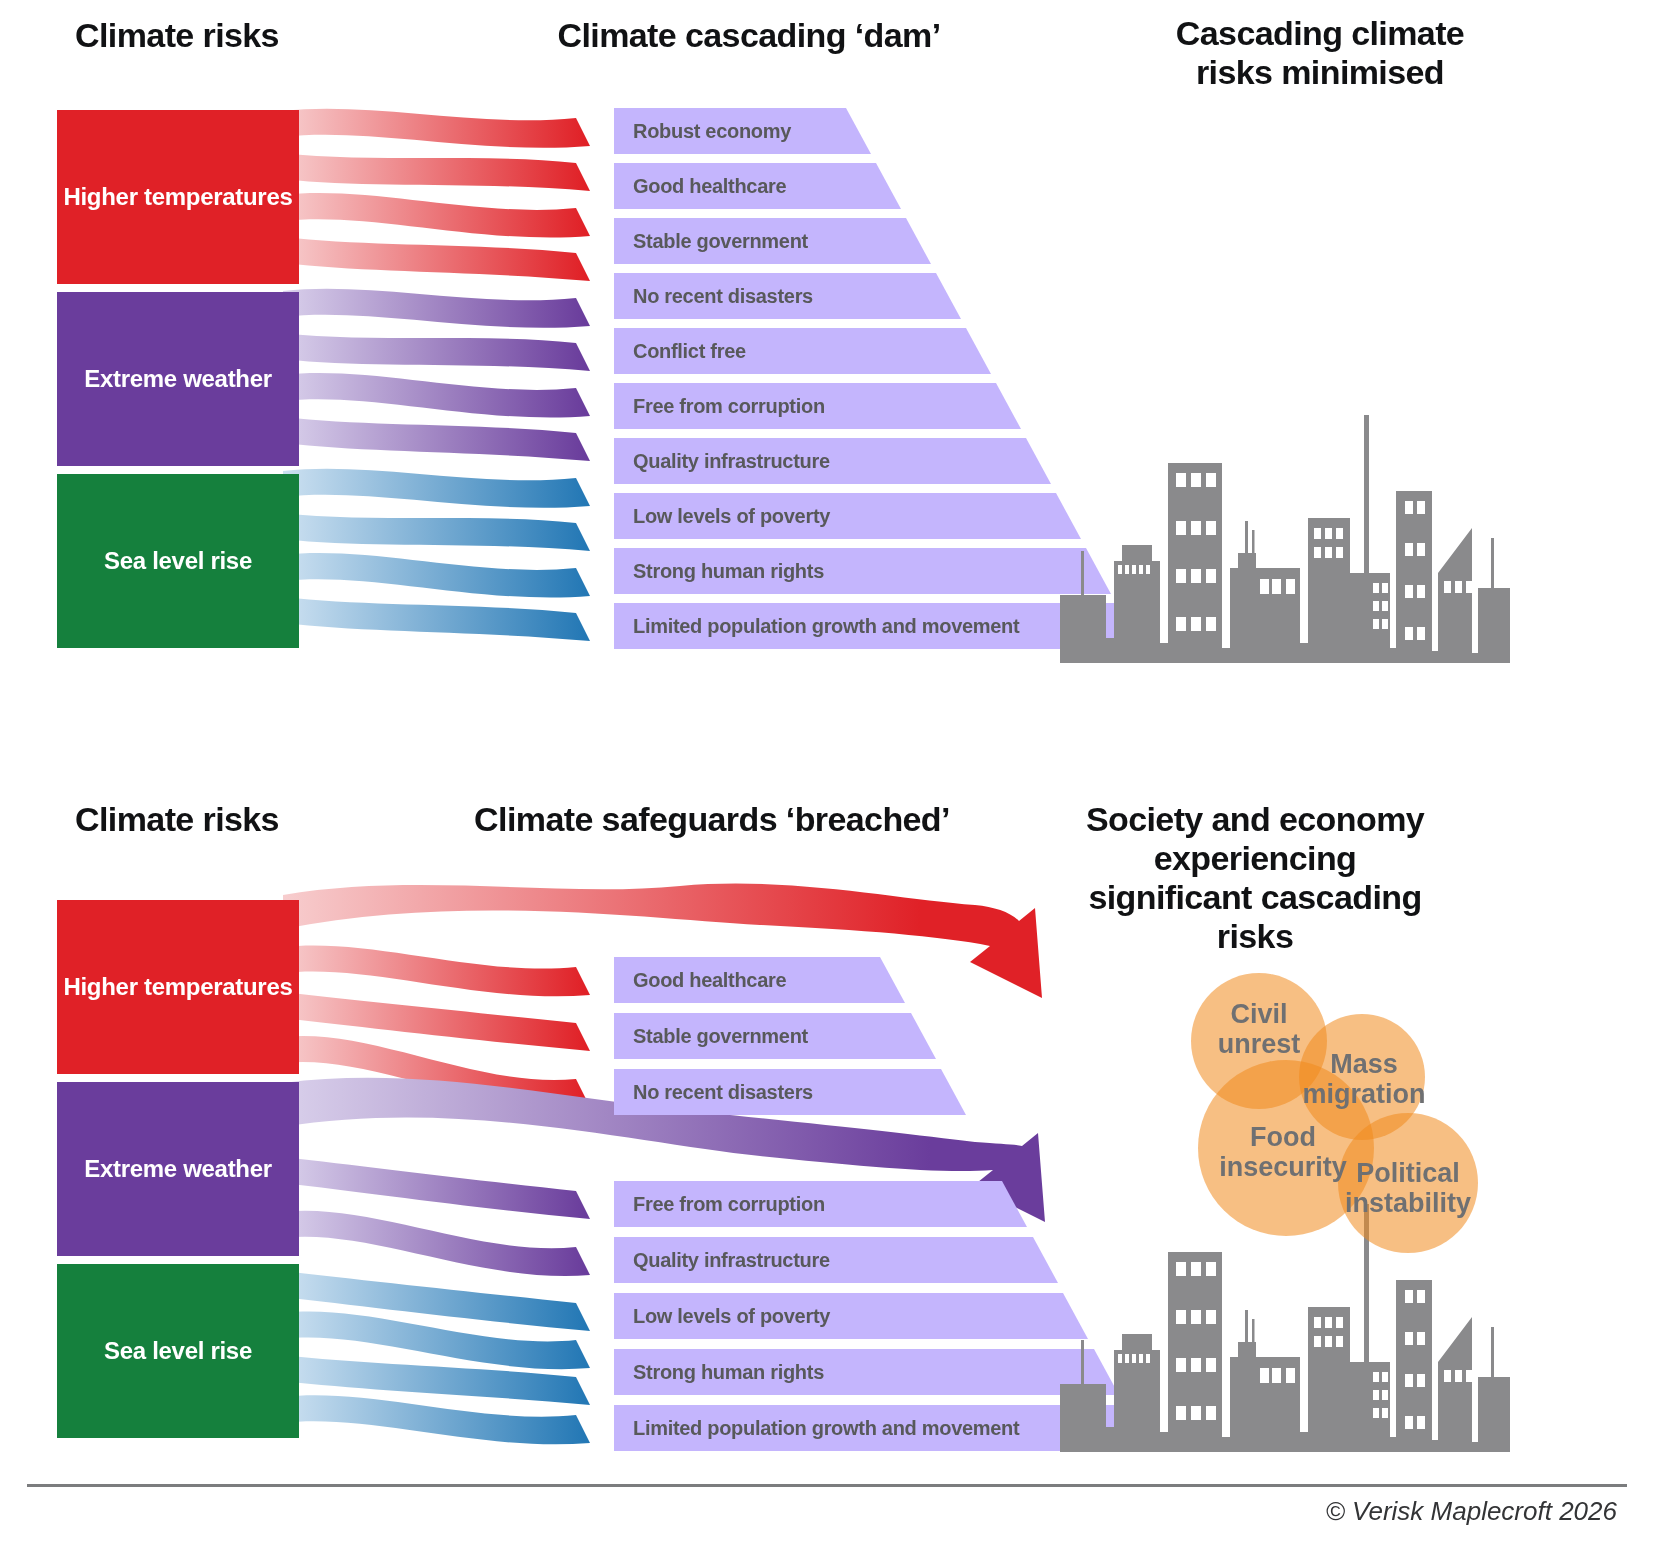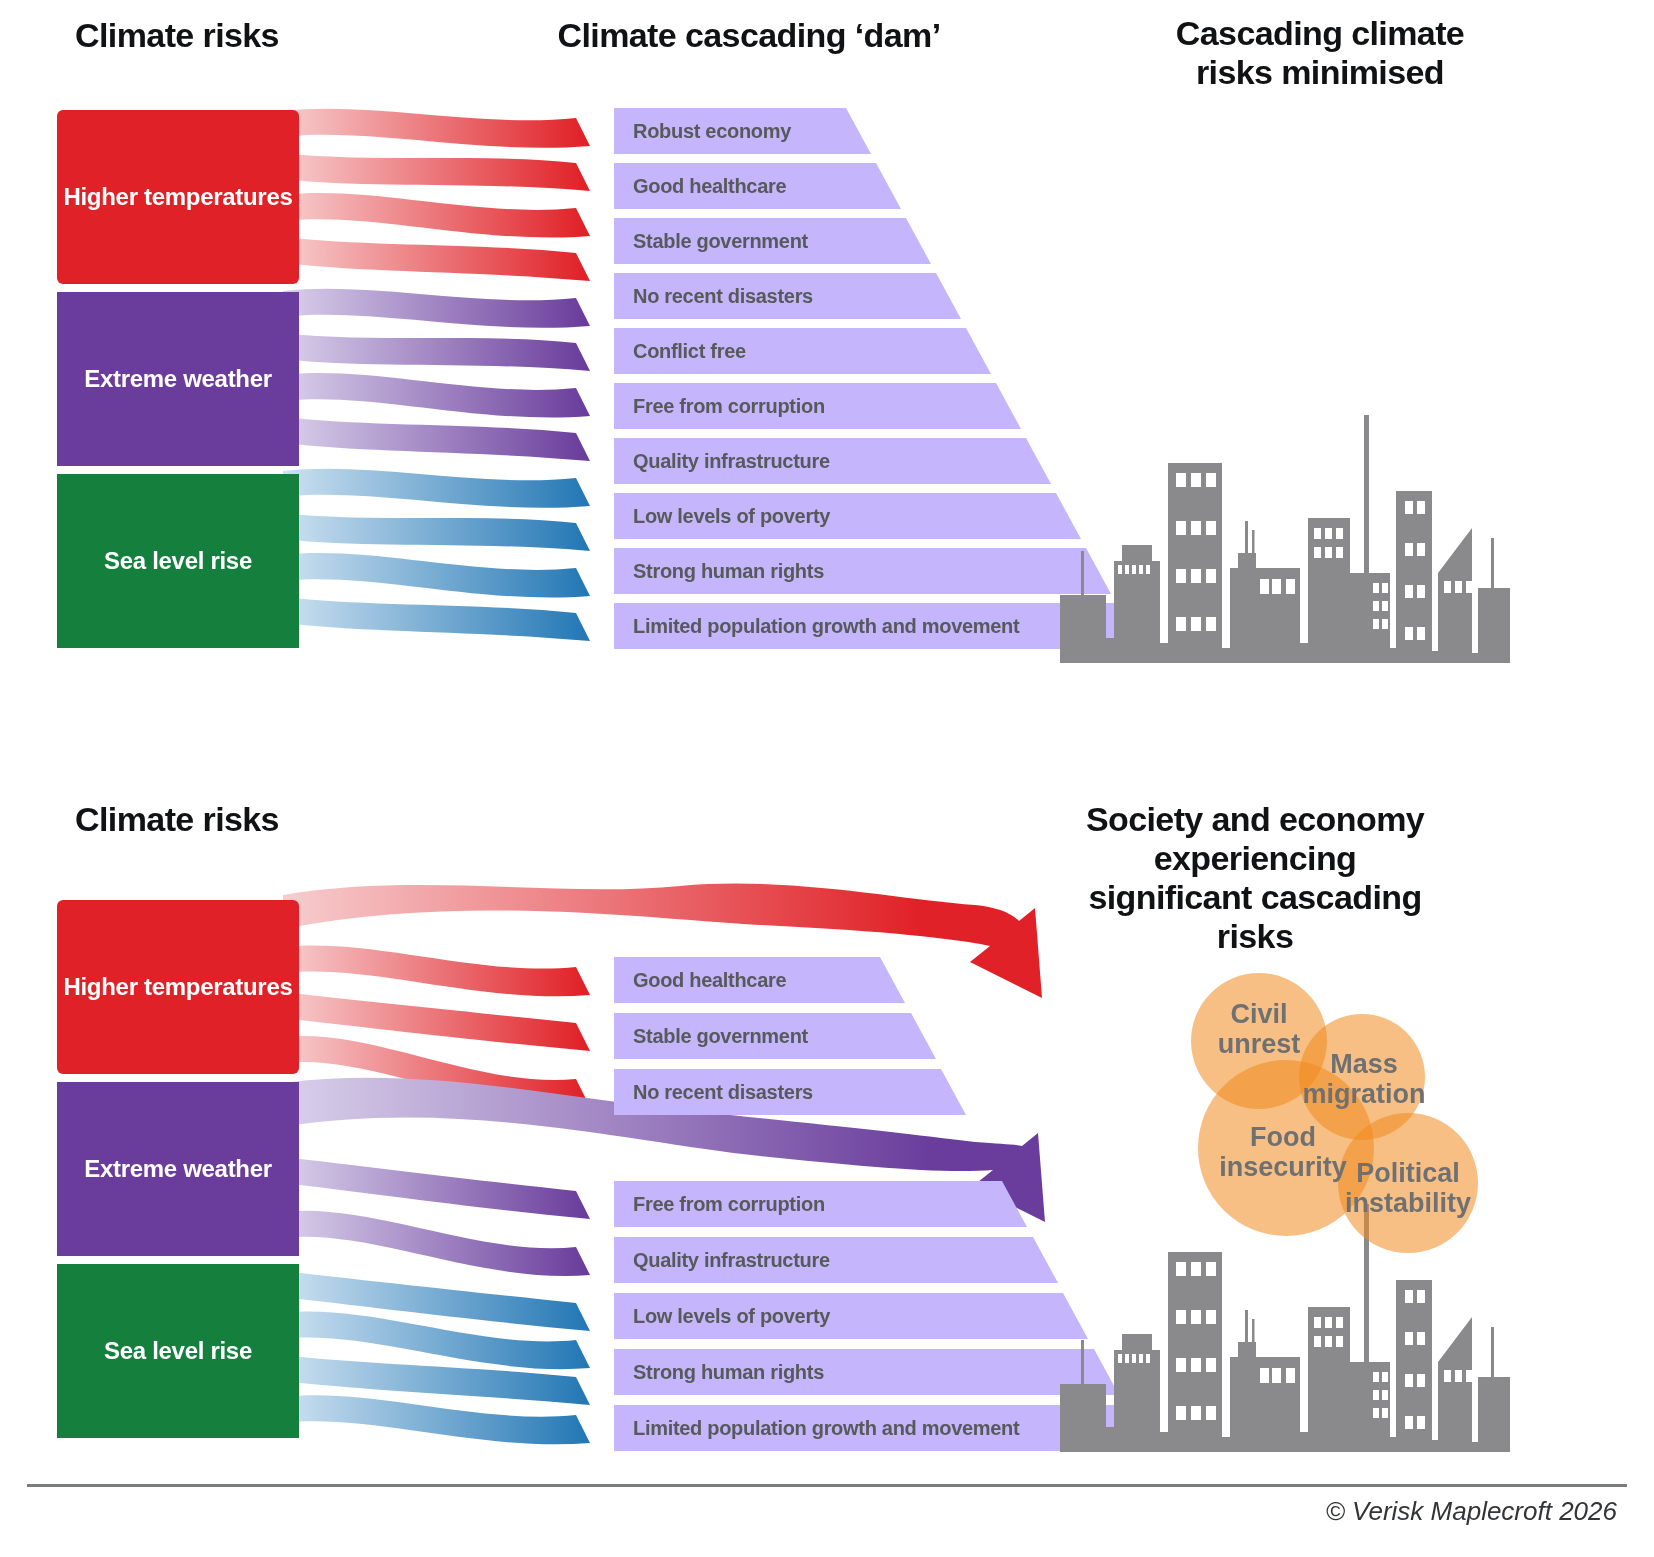--- a/index.html
+++ b/index.html
@@ -6,21 +6,21 @@
   .canvas{position:relative;width:1654px;height:1557px;background:#ffffff;overflow:hidden;
           font-family:"Liberation Sans","DejaVu Sans",sans-serif;}
   svg.layer{position:absolute;left:0;top:0;pointer-events:none;}
   .z1{z-index:1;} .z3{z-index:3;}
   .heading{position:absolute;transform:translateX(-50%);z-index:4;
            font-size:34px;font-weight:bold;color:#111214;text-align:center;
            white-space:pre-line;line-height:39px;letter-spacing:-0.6px;}
   .risk-box{position:absolute;left:57px;width:242px;height:174px;z-index:2;
             display:flex;align-items:center;justify-content:center;text-align:center;
             color:#ffffff;font-weight:bold;font-size:24px;letter-spacing:-0.3px;}
-  .risk-red{background:#E02127;border-radius:6px;}
+  .risk-red{background:#E02127;}
   .risk-purple{background:#6A3D9C;}
   .risk-blue{background:#15803d;}
   .bar{position:absolute;left:575px;height:46px;background:#c4b5fd;z-index:2;
        clip-path:polygon(0 0, calc(100% - 25px) 0, 100% 100%, 0 100%);
        display:flex;align-items:center;box-sizing:border-box;padding-left:19px;
        font-weight:bold;font-size:20px;color:#58595B;letter-spacing:-0.3px;margin-left:39px;}
   .impact-label{position:absolute;transform:translateX(-50%);z-index:4;
                 font-size:27px;font-weight:bold;color:#6F7072;text-align:center;
                 white-space:pre-line;line-height:30px;}
   .rule{position:absolute;left:27px;top:1484px;width:1600px;height:3px;background:#7B7C7E;z-index:4;}
@@ -144,20 +144,21 @@
       <span>Low levels of poverty</span>
     </div>
   <div class="bar" style="top:548px;width:497px;">
       <span>Strong human rights</span>
     </div>
   <div class="bar" style="top:603px;width:527px;">
       <span>Limited population growth and movement</span>
     </div>
 
   <div class="heading" style="left:177px;top:800px;">Climate risks</div>
+  <div class="heading" style="left:712px;top:800px;">Climate safeguards ‘breached’</div>
   <div class="heading" style="left:1255px;top:800px;">Society and economy experiencing
 significant cascading risks</div>
 
   <div class="risk-box risk-red" style="top:900px;">
       <span>Higher temperatures</span>
     </div>
   <div class="risk-box risk-purple" style="top:1082px;">
       <span>Extreme weather</span>
     </div>
   <div class="risk-box risk-blue" style="top:1264px;">

